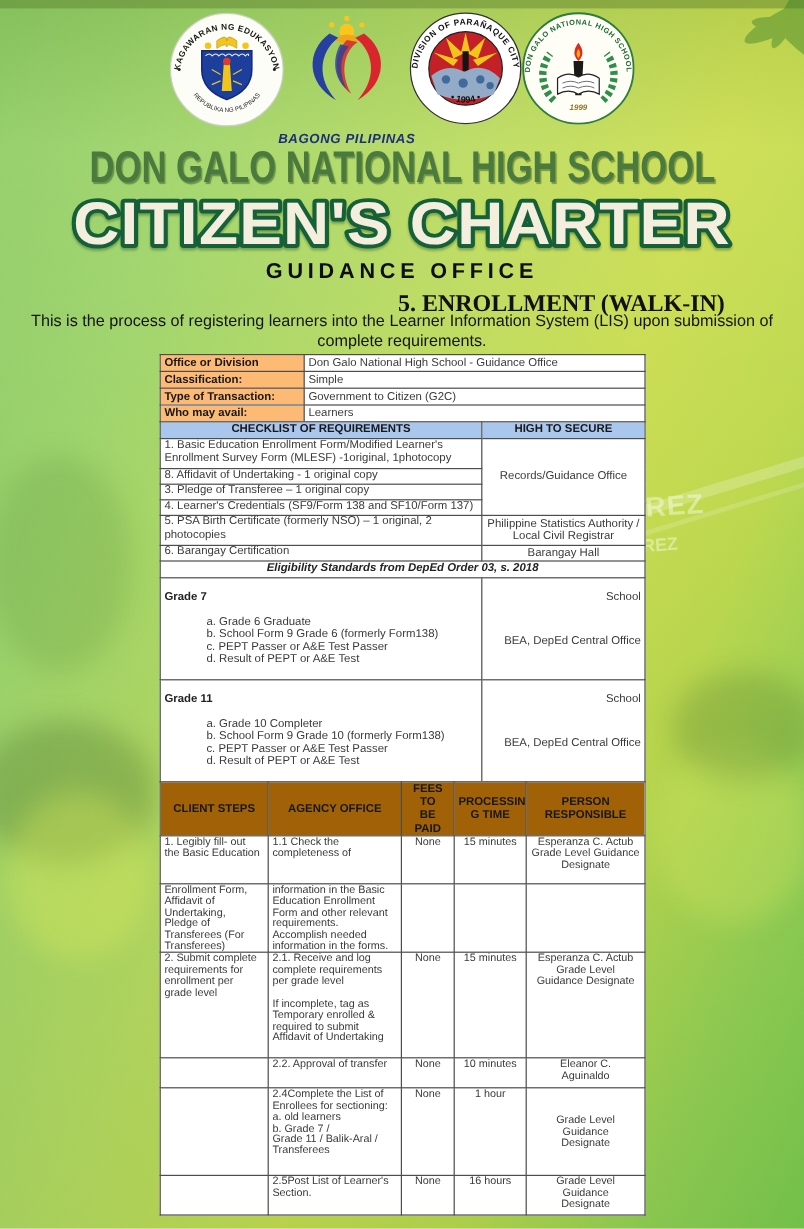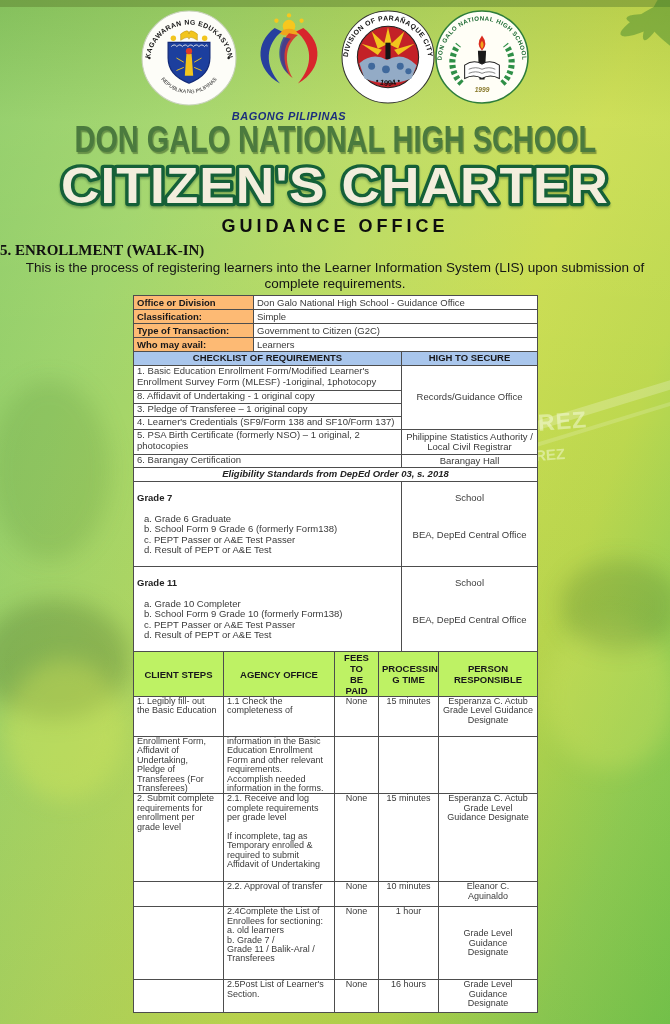--- a/index.html
+++ b/index.html
@@ -24,45 +24,45 @@
   .bagong{position:relative;width:104px;height:104px;}
   .bagong-caption{position:absolute;left:-14px;top:100px;width:132px;text-align:center;
       font-size:11px;font-weight:bold;font-style:italic;color:#1c2f7d;letter-spacing:.5px;}
   .school-name{position:absolute;top:121px;left:0;width:670px;text-align:center;color:#4b7a3e;
       font-weight:800;font-size:37px;line-height:38px;white-space:nowrap;
       text-shadow:1.5px 1.5px 1px rgba(35,65,25,.45);}
   .school-name span{display:inline-block;transform:scaleX(.78);transform-origin:center;letter-spacing:0px;}
   .charter-svg{position:absolute;top:156px;left:55px;filter:drop-shadow(0 2px 1px rgba(20,60,30,.35));}
   .office{position:absolute;top:216px;left:0;width:670px;text-align:center;color:#0e0e0e;
       font-size:18px;font-weight:bold;letter-spacing:4px;}
-  .service-heading{position:absolute;top:242px;left:0;width:604px;text-align:left;
-      font-family:"Liberation Serif",serif;font-weight:bold;font-size:15px;color:#111;}
+  .service-heading{position:absolute;top:242px;left:0;width:604px;text-align:right;
+      font-family:"Liberation Serif",serif;font-weight:bold;font-size:20px;color:#111;}
   .service-desc{position:absolute;top:260px;left:15px;width:640px;text-align:center;
       font-family:Liberation Sans, sans-serif;font-size:13.5px;line-height:16px;color:#151515;}
 
   
   .doc{position:absolute;top:295px;left:133px;width:404px;}
   table{border-collapse:collapse;table-layout:fixed;width:404px;background:#fff;color:#3a3a3a;}
   table + table{margin-top:-1px;}
   td,th{border:1px solid #4d4d4d;padding:0 3px;vertical-align:top;white-space:pre-line;overflow:hidden;}
   .t-info{font-size:9.5px;line-height:11px;}
   .t-info td{height:13px;vertical-align:middle;}
   .lbl{background:#fdba74;font-weight:bold;color:#17171a;}
   .t-req{font-size:9.5px;line-height:10.5px;}
   .t-req th{background:#a9c6ec;color:#17171a;height:13px;text-align:center;vertical-align:middle;font-size:9.5px;}
   .sec{text-align:center;vertical-align:middle;}
   .h24{height:24px;} .h12{height:12px;}
   .elig{height:13px;text-align:center;font-weight:bold;font-style:italic;vertical-align:middle;color:#222;}
   .grade td{height:50px;}
   .g-title{font-weight:bold;color:#222;}
-  .g-crit{padding-left:7px;}
-  .g-col{display:flex;flex-direction:column;justify-content:space-between;height:48px;text-align:center;}
+  .g-crit{padding-left:7px;margin-left:28px;}
+  .g-col{display:flex;flex-direction:column;justify-content:space-between;height:48px;text-align:center;align-items:flex-end;}
 
   .t-steps{font-size:9px;line-height:9.4px;}
-  .t-steps th{background:#bef264;color:#17171a;vertical-align:middle;font-size:9.5px;line-height:11px;}
+  .t-steps th{background:#a16207;color:#17171a;vertical-align:middle;font-size:9.5px;line-height:11px;}
   .c{text-align:center;} .p{text-align:center;} .vm{vertical-align:middle;}
   .hh26{height:26px;} .rh40{height:40px;} .rh52{height:52px;} .rh88{height:88px;} .rh25{height:25px;}
   .rh31{height:31px;} .rh73{height:73px;} .rh33{height:33px;}
   svg text{font-family:"Liberation Sans",sans-serif;}
 </style>
 </head>
 <body>
 
 <div class="page">
 

